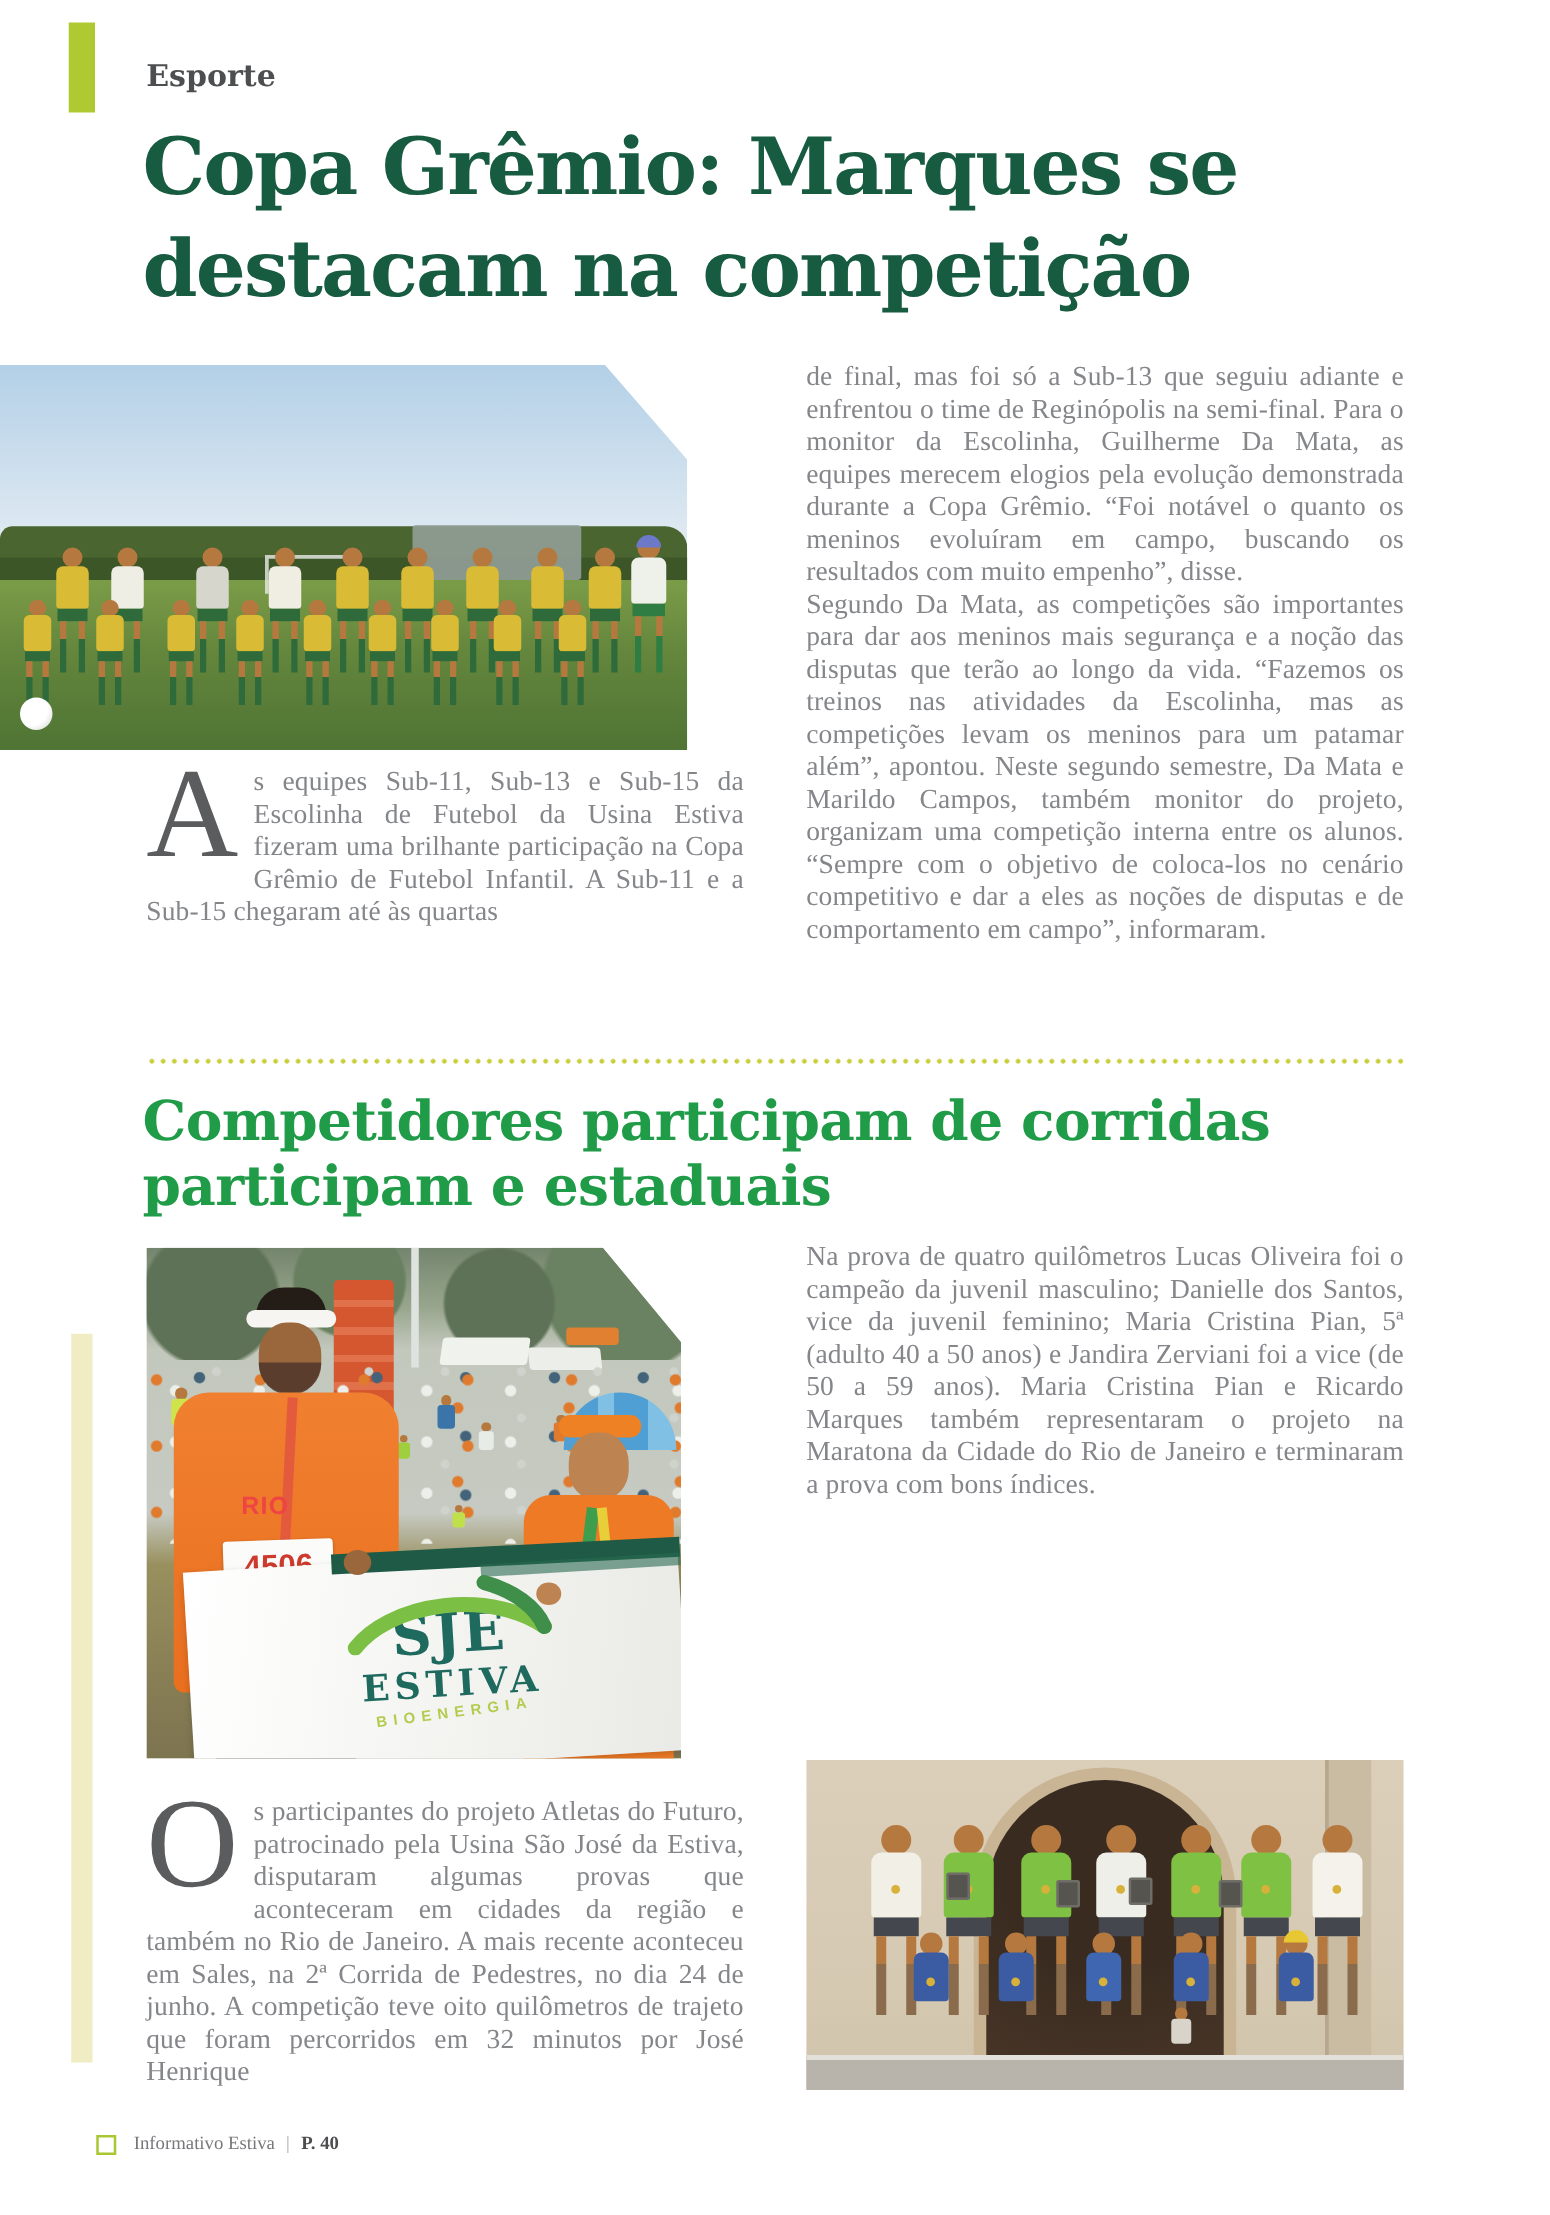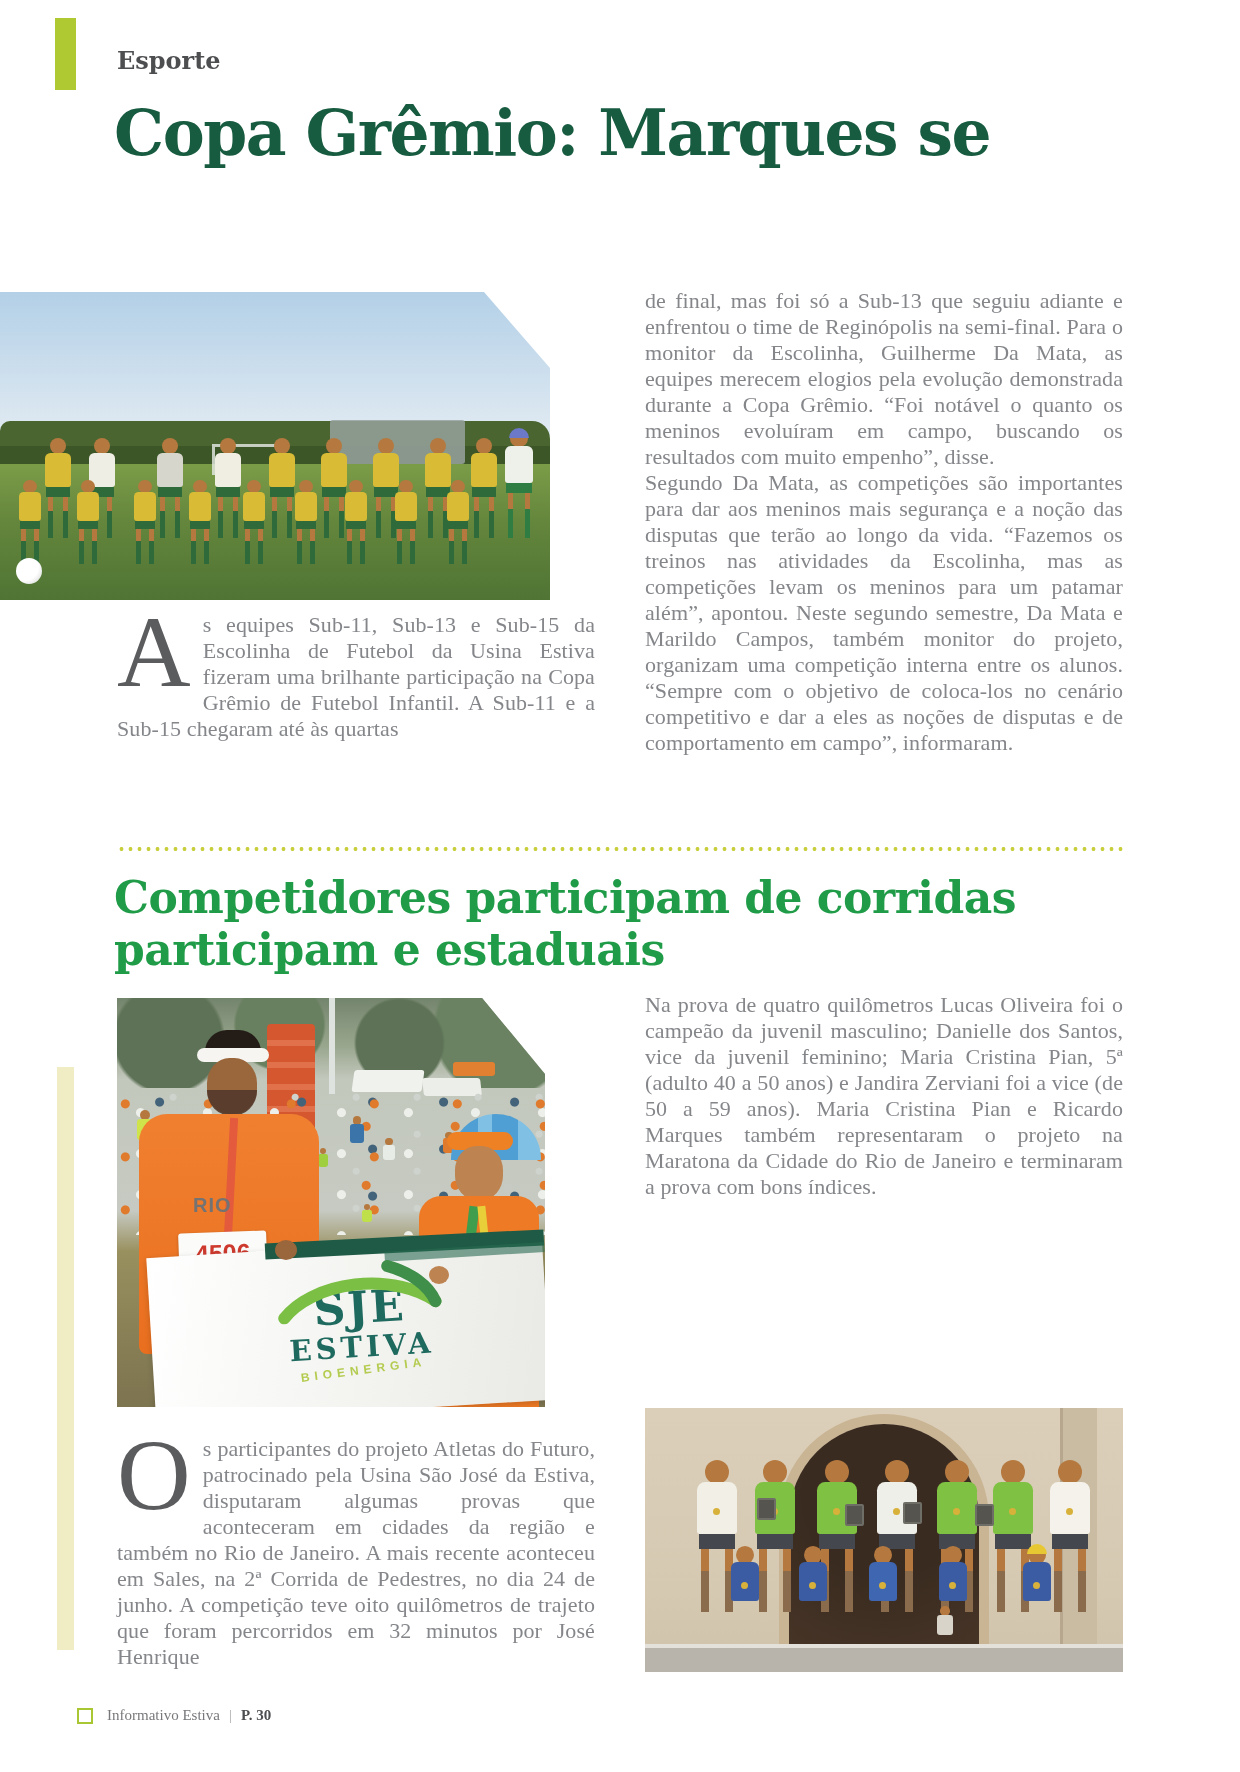--- a/index.html
+++ b/index.html
@@ -49,38 +49,38 @@
   .logo-arc{position:absolute;left:50%;top:-26px;transform:translateX(-50%);}
   
   .p2-bib{position:absolute;left:48px;top:206px;width:88px;height:54px;background:#fbfbf9;
           border-radius:3px;transform:rotate(-2deg);box-shadow:0 1px 3px rgba(0,0,0,.25);
           text-align:center;}
   .bib-num{font-family:"Liberation Sans",sans-serif;font-weight:700;font-size:25px;line-height:30px;
            color:#CE3A2E;margin-top:6px;}
   .bib-sponsor{font-family:"Liberation Sans",sans-serif;font-weight:700;font-size:10px;line-height:10px;
            color:#1A4F9C;letter-spacing:2px;}
   .p2-chest{position:absolute;left:62px;top:168px;font-family:"Liberation Sans",sans-serif;
-            font-weight:700;font-size:20px;color:#737373;letter-spacing:1px;}
+            font-weight:700;font-size:20px;color:#ef4444;letter-spacing:1px;}
   
   #footer{position:absolute;left:57px;top:1707px;display:flex;align-items:center;
           font-size:15px;color:#77787B;padding-left:20px;}
   .f-box{display:inline-block;width:12px;height:12px;border:2.5px solid #A9C733;margin-right:14px;}
   .f-sep{margin:0 9px;color:#A9ABAE;}
   .f-page{font-weight:700;color:#4D4E50;}
 </style>
 </head>
 <body>
 
 <div class="page">
 
   <div id="accent-top"></div>
   <div class="kicker">Esporte</div>
 
   <h1 id="title1"><span>Copa Grêmio: Marques se</span><br>
-  </h1>
+  <span>destacam na competição</span></h1>
 
   <div id="photo1" class="photo">
     <div class="abs" style="left:0;right:0;top:0;height:52%;background:linear-gradient(180deg,#b3d0e7,#cfe0ee 55%,#e7eef3);"></div>
     <div class="abs" style="left:0;right:0;top:42%;height:17%;background:#4a6530;border-radius:10px 18px 8px 12px;"></div>
     <div class="abs" style="left:0;right:0;top:50%;height:9%;background:#3c5628;"></div>
     <div class="abs" style="left:0;right:0;top:56%;bottom:0;background:linear-gradient(180deg,#7b9c47,#63853c 45%,#4f7434);"></div>
     <div class="abs" style="left:330px;top:128px;width:135px;height:44px;background:#97a29d;border-radius:3px;opacity:.85;"></div>
     <div class="abs" style="left:212px;top:152px;width:64px;height:28px;border:3px solid #e8ebe8;border-bottom:none;opacity:.8;"></div>
     <div id="p1-people" class="abs" style="inset:0;">
         <div style="position: absolute; left: 43px; top: 146px; width: 30px; height: 100px;">
@@ -428,16 +428,16 @@
         <div style="position: absolute; left: 258px; top: 94px; width: 15px; height: 18px; background: rgb(85, 84, 79); border-radius: 2px; border: 2px solid rgb(110, 109, 102);"></div>
         <div style="position: absolute; left: 330px; top: 96px; width: 15px; height: 18px; background: rgb(85, 84, 79); border-radius: 2px; border: 2px solid rgb(110, 109, 102);"></div>
       </div>
     <div class="abs" style="left:0;right:0;bottom:0;height:24px;background:#B9B4AB;border-top:4px solid #E4E1DA;"></div>
   </div>
 
   <div id="footer">
     <span class="f-box"></span>
     <span class="f-pub">Informativo Estiva</span>
     <span class="f-sep">|</span>
-    <span class="f-page">P. 30</span>
+    <span class="f-page">P. 40</span>
   </div>
 
 </div>
 
 </body></html>

